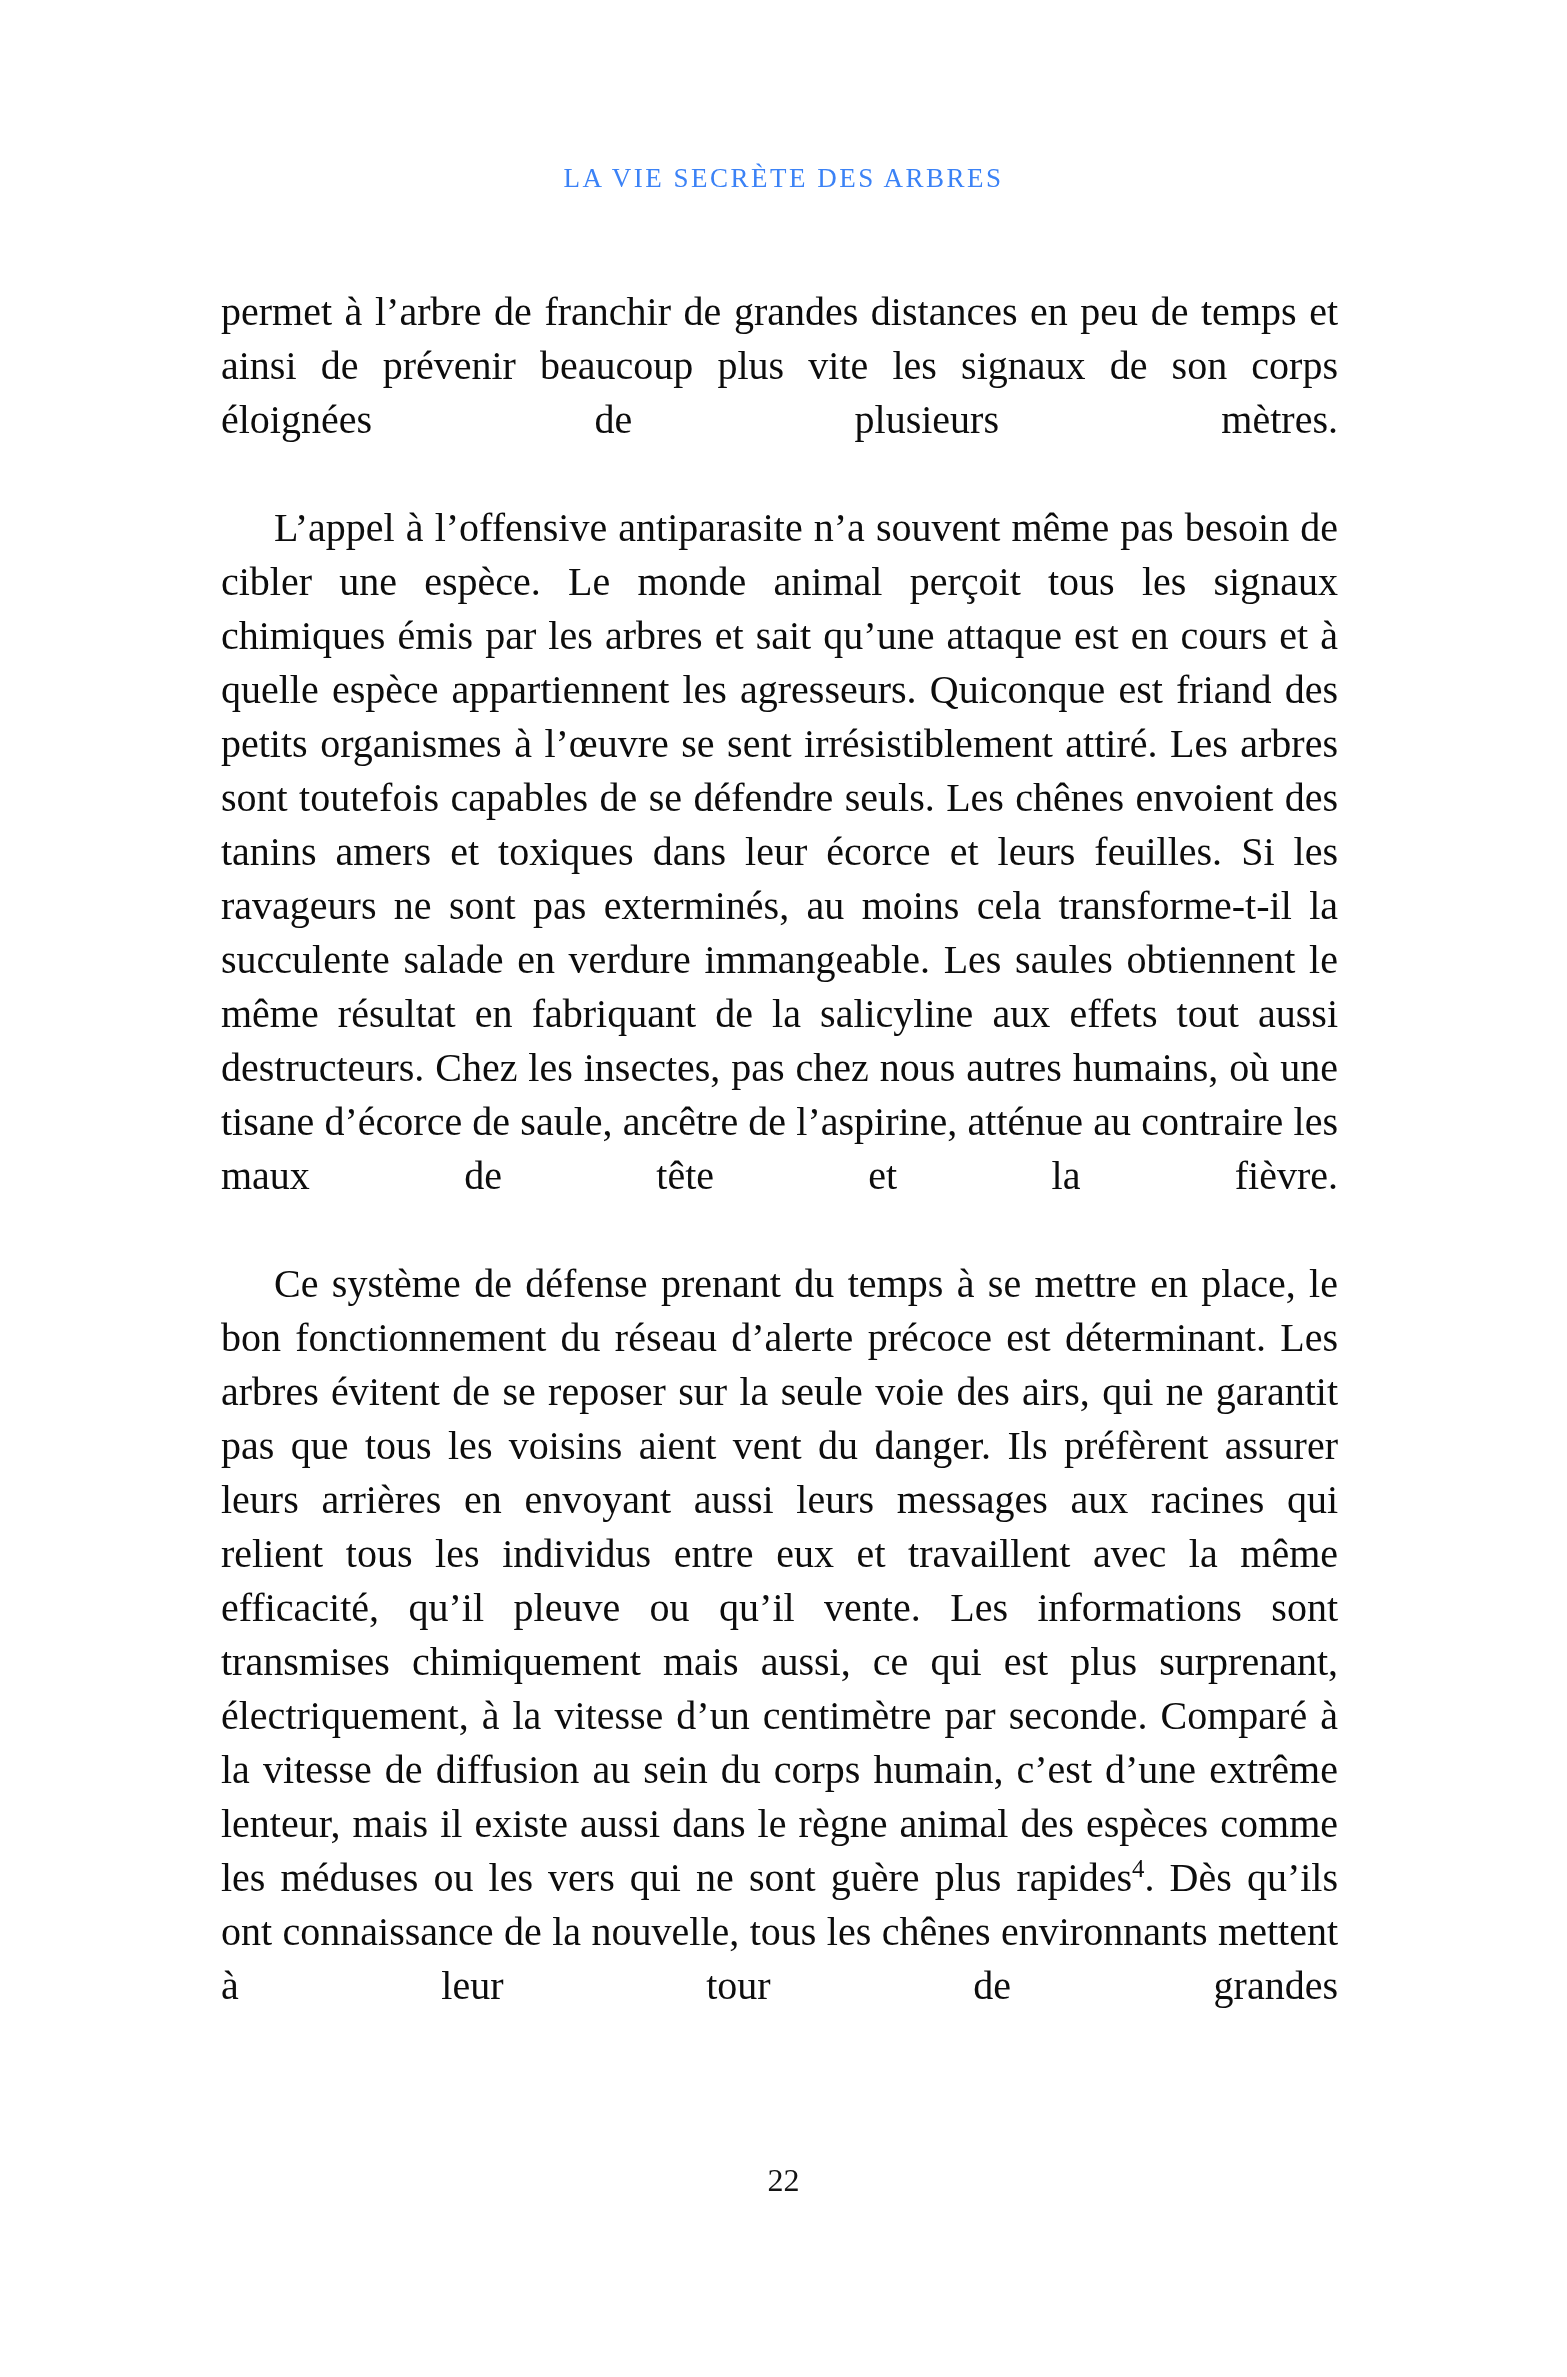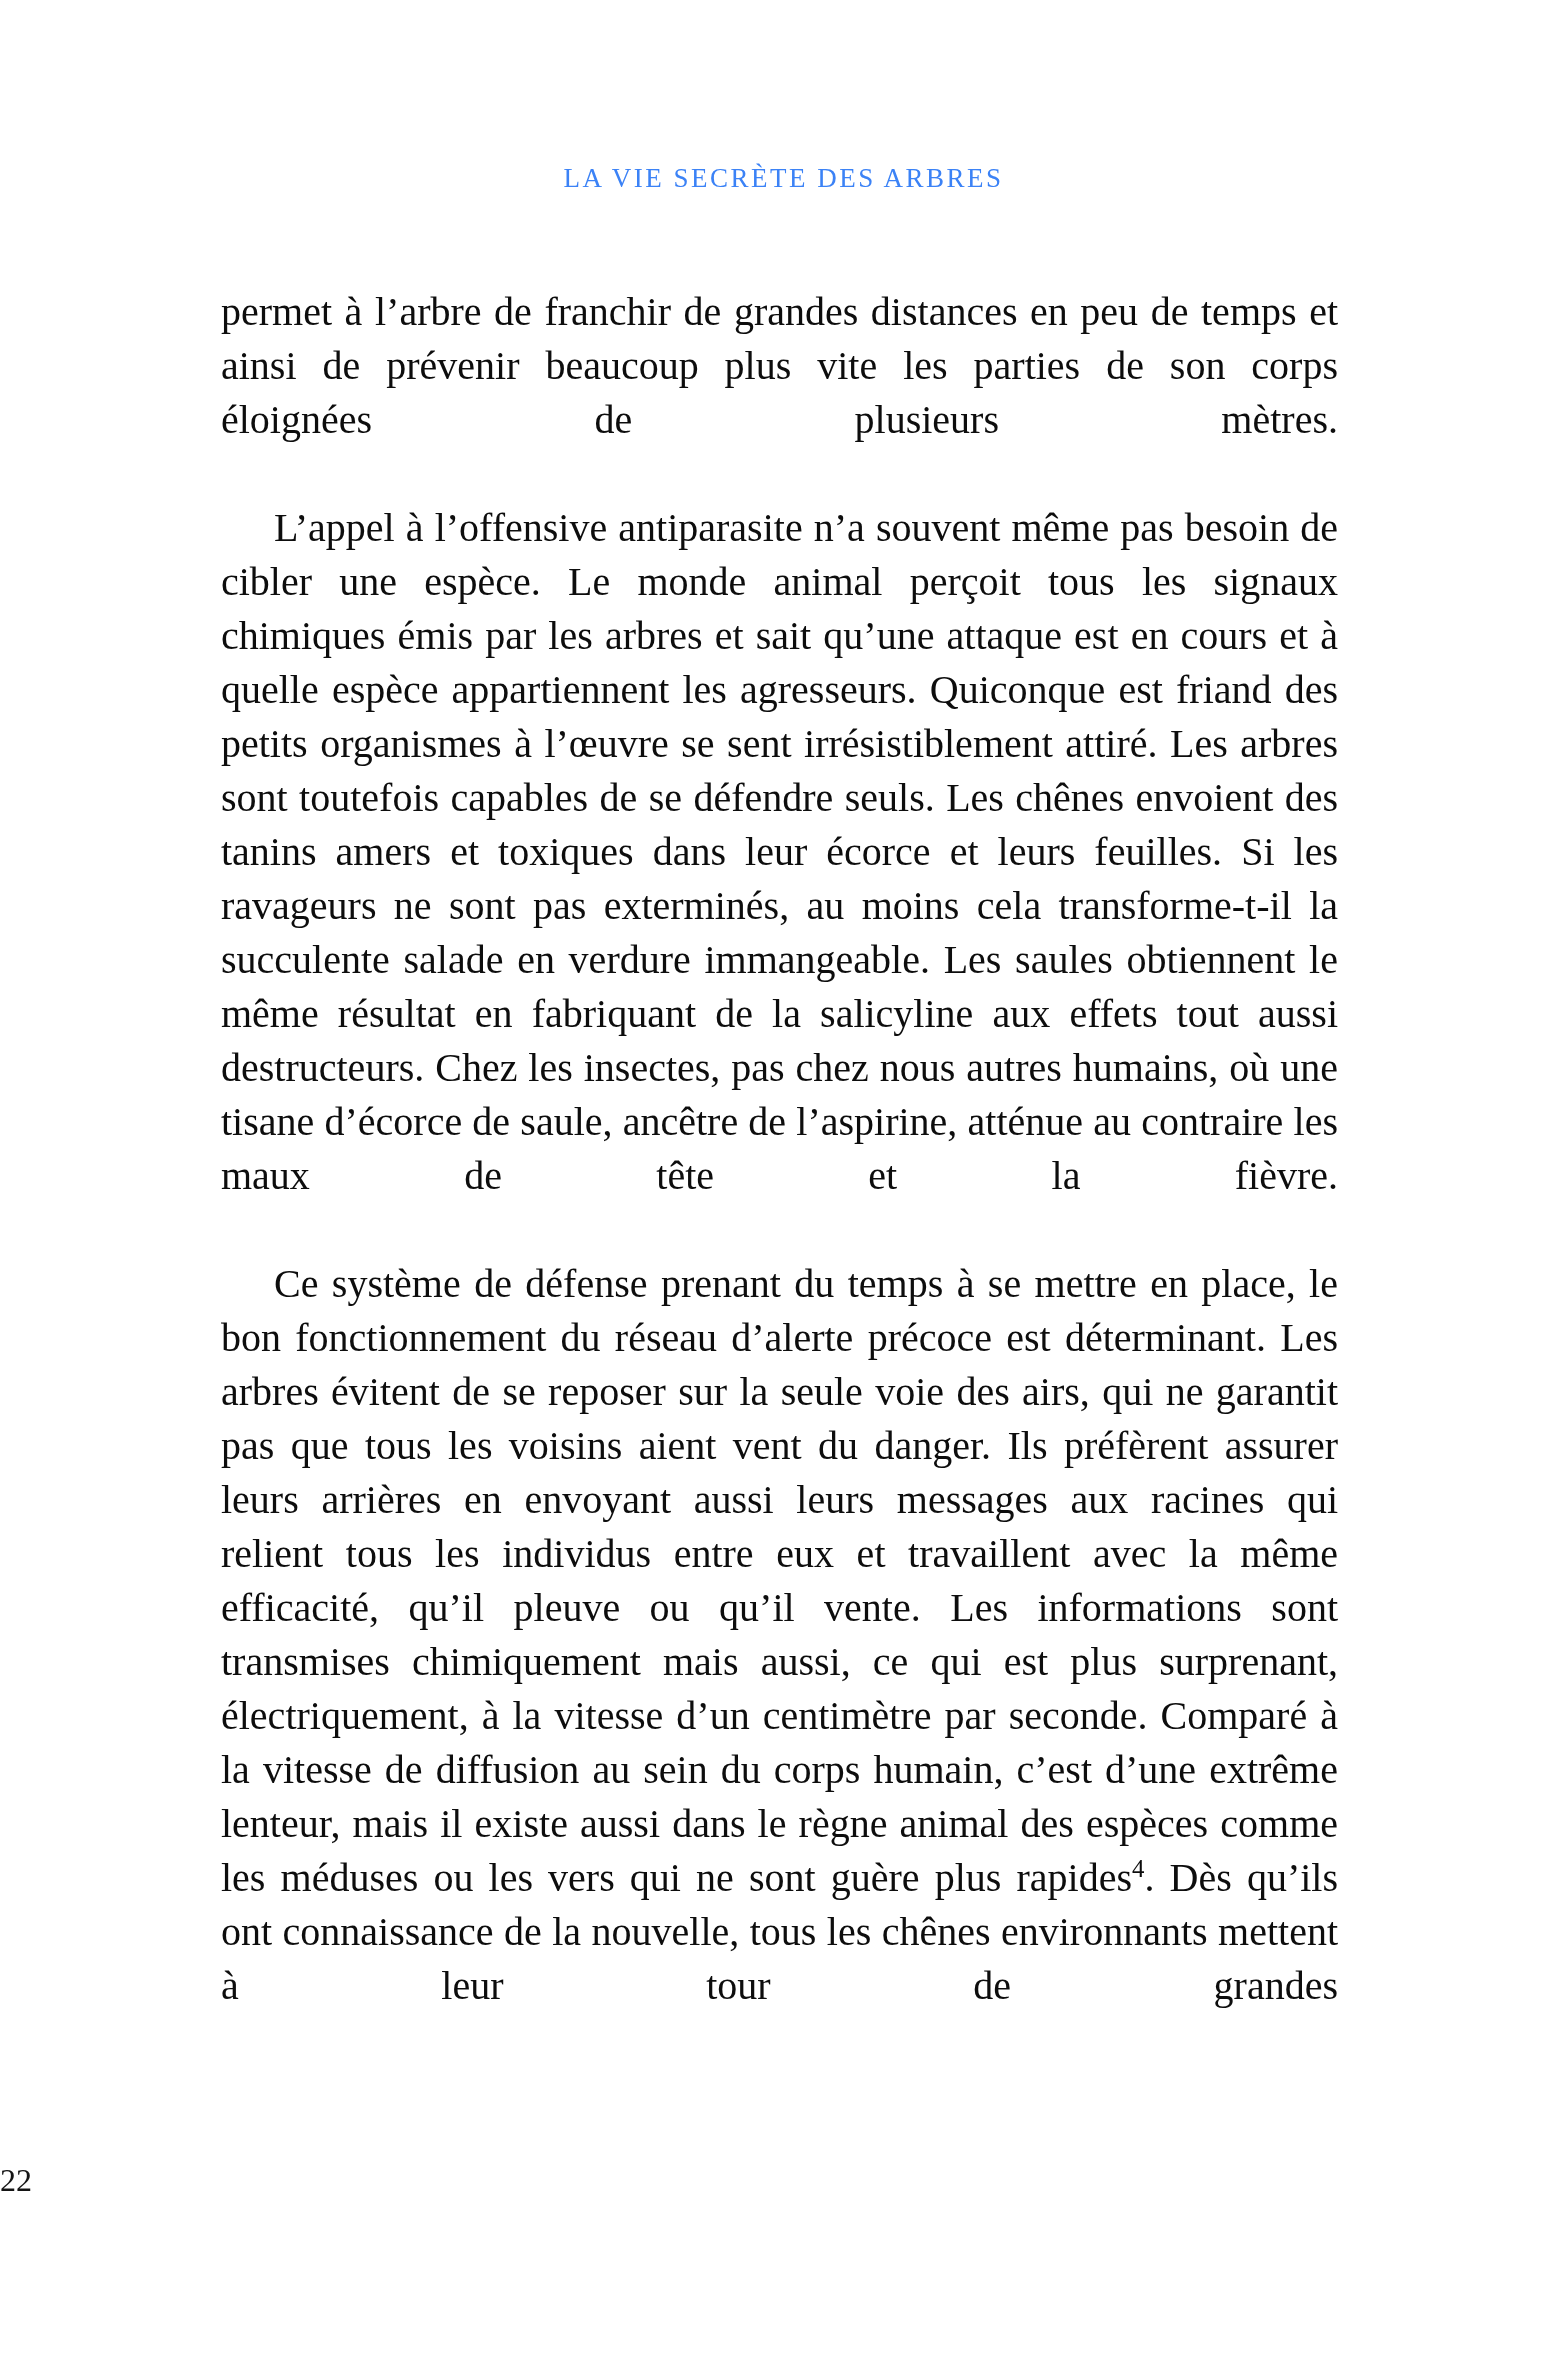--- a/index.html
+++ b/index.html
@@ -79,35 +79,36 @@
     vertical-align: super;
     line-height: 0;
   }
 
   
   .folio {
     position: absolute;
     top: 2164px;
     left: 0;
     right: 0;
+    text-align: center;
     font-size: 32px;
     line-height: 1;
     color: #141414;
   }
 </style>
 </head>
 <body>
 
 <div class="page">
 
   <div class="running-head">LA VIE SECRÈTE DES ARBRES</div>
 
   <div class="text-block">
 
-    <p class="para">permet à l’arbre de franchir de grandes distances en peu de temps et ainsi de prévenir beaucoup plus vite les parties de son corps éloignées de plusieurs mètres.</p>
+    <p class="para">permet à l’arbre de franchir de grandes distances en peu de temps et ainsi de prévenir beaucoup plus vite les signaux de son corps éloignées de plusieurs mètres.</p>
 
     <p class="para indent">L’appel à l’offensive antiparasite n’a souvent même pas besoin de cibler une espèce. Le monde animal perçoit tous les signaux chimiques émis par les arbres et sait qu’une attaque est en cours et à quelle espèce appartiennent les agresseurs. Quiconque est friand des petits organismes à l’œuvre se sent irrésistiblement attiré. Les arbres sont toutefois capables de se défendre seuls. Les chênes envoient des tanins amers et toxiques dans leur écorce et leurs feuilles. Si les ravageurs ne sont pas exterminés, au moins cela transforme-t-il la succulente salade en verdure immangeable. Les saules obtiennent le même résultat en fabriquant de la salicyline aux effets tout aussi destructeurs. Chez les insectes, pas chez nous autres humains, où une tisane d’écorce de saule, ancêtre de l’aspirine, atténue au contraire les maux de tête et la fièvre.</p>
 
     <p class="para indent"><span>Ce système de défense prenant du temps à se mettre en place, le bon fonctionnement du réseau d’alerte précoce est déterminant. Les arbres évitent de se reposer sur la seule voie des airs, qui ne garantit pas que tous les voisins aient vent du danger. Ils préfèrent assurer leurs arrières en envoyant aussi leurs messages aux racines qui relient tous les individus entre eux et travaillent avec la même efficacité, qu’il pleuve ou qu’il vente. Les informations sont transmises chimiquement mais aussi, ce qui est plus surprenant, électriquement, à la vitesse d’un centimètre par seconde. Comparé à la vitesse de diffusion au sein du corps humain, c’est d’une extrême lenteur, mais il existe aussi dans le règne animal des espèces comme les méduses ou les vers qui ne sont guère plus rapides</span><sup class="footnote-ref">4</sup><span>. Dès qu’ils ont connaissance de la nouvelle, tous les chênes environnants mettent à leur tour de grandes</span></p>
 
   </div>
 
   <div class="folio">22</div>
 
 </div>

